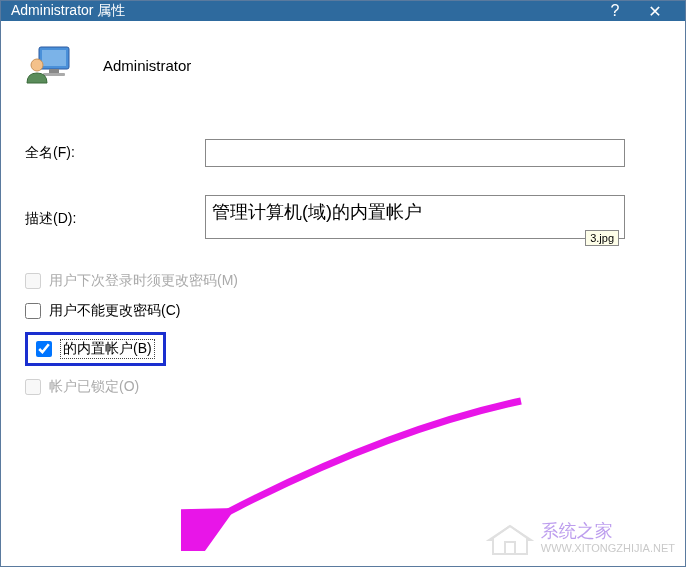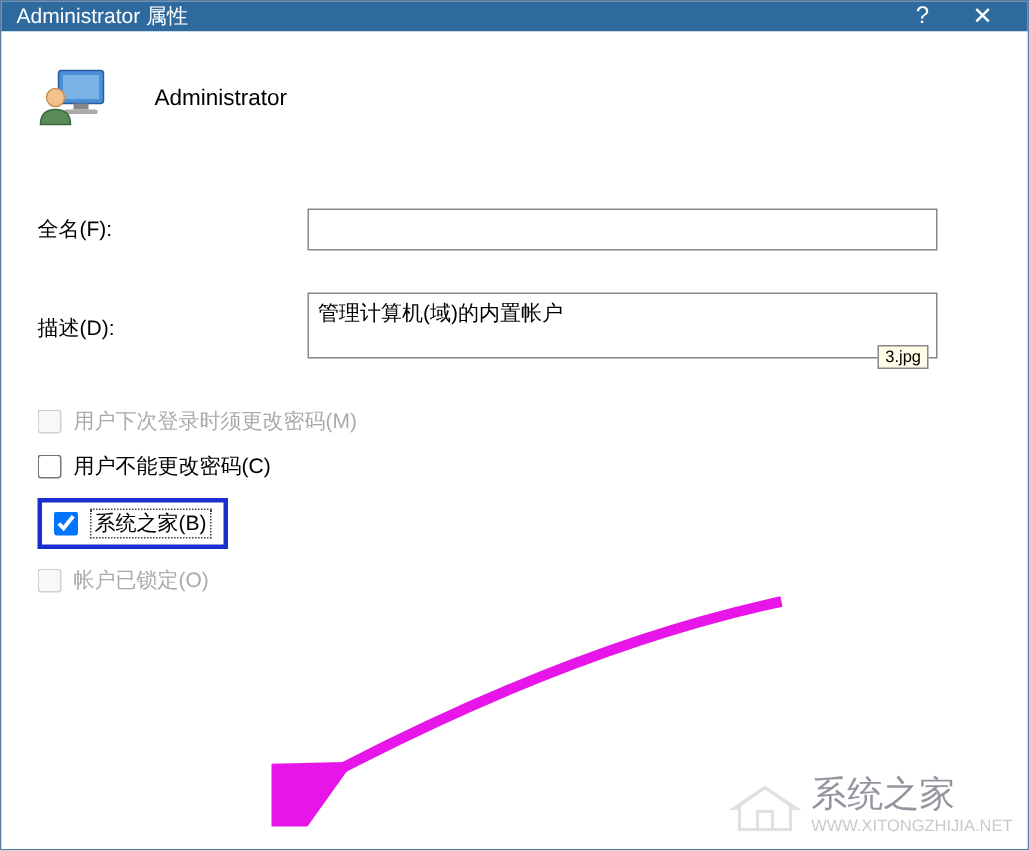--- a/index.html
+++ b/index.html
@@ -93,21 +93,21 @@
       padding: 2px 6px;
       font-size: 14px;
       font-family: inherit;
     }
     .textarea-wrap { position: relative; }
     .form-textarea {
       width: 420px;
       height: 44px;
       border: 1px solid #888;
       padding: 4px 6px;
-      font-size: 14px;
+      font-size: 18px;
       font-family: inherit;
       resize: none;
     }
     .jpg-badge {
       position: absolute;
       right: 6px;
       bottom: -4px;
       border: 1px solid #888;
       background: #fdfde8;
       font-size: 11px;
@@ -159,21 +159,21 @@
       width: 50px;
       height: 40px;
       margin-right: 6px;
     }
     .watermark .wm-text {
       display: flex;
       flex-direction: column;
       font-size: 11px;
       line-height: 1.2;
     }
-    .watermark .wm-main { font-size: 24px; color: #0f172a; }
+    .watermark .wm-main { font-size: 18px; color: #6d28d9; }
   </style>
 </head>
 <body>
 
 <div class="window">
   <div class="titlebar">
     <span class="title">Administrator 属性</span>
     <span class="help-btn">?</span>
     <span class="close-btn">✕</span>
   </div>
@@ -213,21 +213,21 @@
 
       <label class="checkbox-row">
         <input type="checkbox" style="">
         <span>用户不能更改密码(C)</span>
       </label>
 
 
       <div class="checkbox-row">
         <span class="highlight-box">
           <input type="checkbox" checked="" style="">
-          <span class="inner-outline">系统之家(B)</span>
+          <span class="inner-outline">的内置帐户(B)</span>
         </span>
       </div>
 
       <label class="checkbox-row disabled">
         <input type="checkbox" disabled="" style="">
         <span>帐户已锁定(O)</span>
       </label>
     </div>
 
     <svg class="arrow-svg" viewBox="0 0 360 160">

